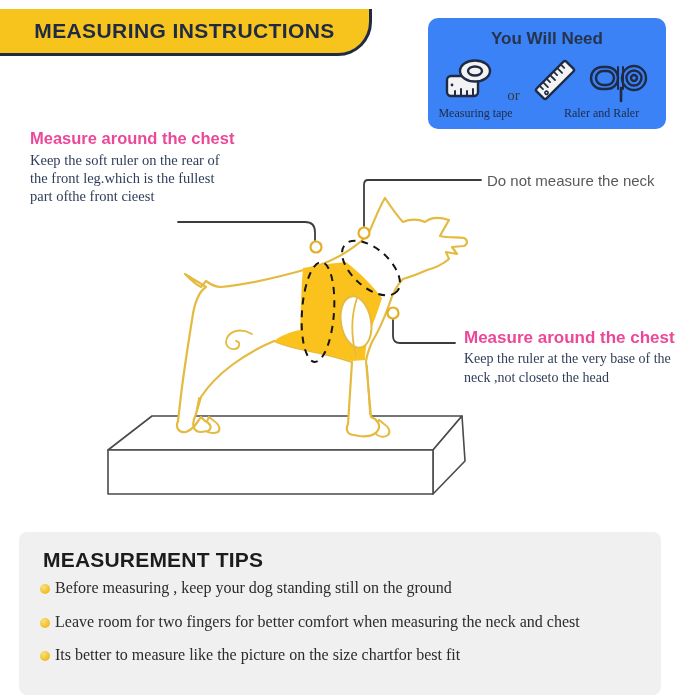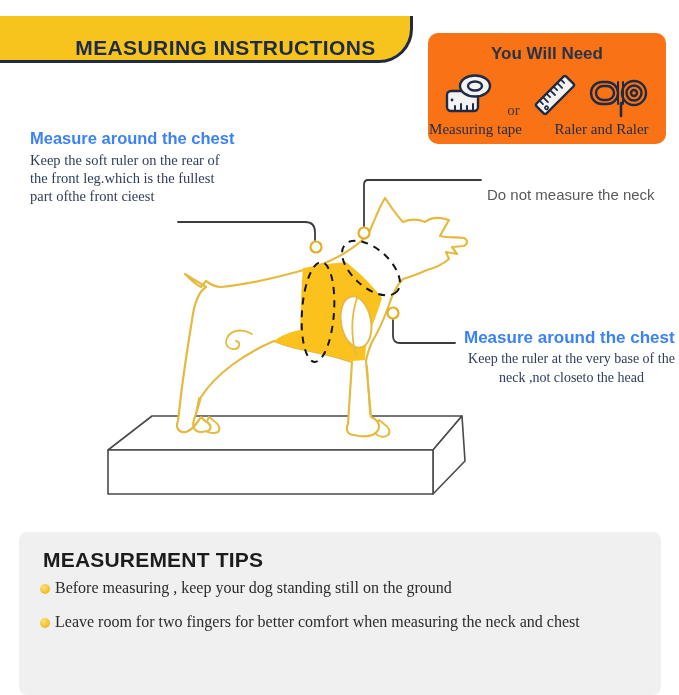--- a/index.html
+++ b/index.html
@@ -1,45 +1,45 @@
 <!DOCTYPE html>
 <html><head>
 <meta charset="utf-8">
 <style>
   html,body{margin:0;padding:0;}
   body{width:679px;height:695px;position:relative;background:#ffffff;overflow:hidden;
        font-family:"Liberation Sans",sans-serif;}
   .abs{position:absolute;}
 
   
-  .banner{left:0;top:16px;width:369px;height:44px;background:#F7C41D;
+  .banner{left:0;top:9px;width:369px;height:44px;background:#F7C41D;
           border-bottom:3px solid #1F2A44;border-right:3px solid #1F2A44;
-          border-bottom-right-radius:34px;display:flex;align-items:flex-end;justify-content:center;padding-left:41px;}
+          border-bottom-right-radius:34px;display:flex;align-items:center;justify-content:center;}
   .banner span{font-size:21px;font-weight:bold;letter-spacing:.4px;color:#1F2A44;}
 
   
-  .ywn{left:428px;top:33px;width:238px;height:111px;background:#f97316;border-radius:10px;}
+  .ywn{left:428px;top:18px;width:238px;height:111px;background:#3b82f6;border-radius:10px;}
   .ywn-title{position:absolute;left:0;top:11px;width:100%;text-align:center;
              font-size:17px;font-weight:bold;color:#273349;}
   .ywn-icons{position:absolute;left:0;top:38px;width:100%;height:48px;display:flex;
              align-items:flex-end;justify-content:center;gap:9px;}
   .or{font-family:"Liberation Serif",serif;font-size:15px;color:#3A3A3A;margin:0 2px;}
   .ywn-labels{position:absolute;left:0;top:88px;width:100%;display:flex;}
-  .ywn-labels div{font-family:"Liberation Serif",serif;font-size:15px;color:#1F2B45;text-align:center;}
+  .ywn-labels div{font-family:"Liberation Serif",serif;font-size:12px;color:#1F2B45;text-align:center;}
   .lbl1{width:108px;margin-left:-6px;}
   .lbl2{width:130px;margin-left:8px;}
 
   
-  .h-ann{font-size:16.5px;font-weight:bold;color:#3b82f6;}
+  .h-ann{font-size:16.5px;font-weight:bold;color:#ec4899;}
   .b-ann{font-family:"Liberation Serif",serif;font-size:14.5px;line-height:18px;color:#2F3D58;}
   .chest-h{left:30px;top:129px;width:230px;}
   .chest-b{left:30px;top:151px;width:208px;}
-  .dnm{left:487px;top:172px;font-size:15px;color:#58595B;margin-top:14px;}
+  .dnm{left:487px;top:172px;font-size:15px;color:#58595B;}
   .neck-h{left:464px;top:328px;width:215px;font-size:17px;}
-  .neck-b{left:464px;top:350px;width:215px;font-size:14px;line-height:18.5px;text-align:center;}
+  .neck-b{left:464px;top:350px;width:215px;font-size:14px;line-height:18.5px;}
 
   
   .tips{left:19px;top:532px;width:642px;height:163px;background:#F0F0F1;border-radius:8px;}
   .tips-h{position:absolute;left:24px;top:16px;font-size:21px;font-weight:bold;
           letter-spacing:.2px;color:#1C1C1C;}
   .tip{position:absolute;left:21px;display:flex;align-items:flex-start;}
   .tip .dot{width:10px;height:10px;border-radius:50%;margin-top:5px;flex:0 0 10px;
             background:radial-gradient(circle at 35% 30%,#F9E07C,#EEBE22 70%);}
   .tip .txt{font-family:"Liberation Serif",serif;font-size:16px;color:#2B2B2B;margin-left:5px;
             white-space:nowrap;}
@@ -196,13 +196,17 @@
 <div class="abs tips">
   <div class="tips-h">MEASUREMENT TIPS</div>
   <div class="tip tip2">
     <span class="dot"></span>
     <span class="txt">Leave room for two fingers for better comfort when measuring the neck and chest</span>
   </div>
   <div class="tip tip1">
     <span class="dot"></span>
     <span class="txt">Before measuring , keep your dog standing still on the ground</span>
   </div>
+  <div class="tip tip3">
+    <span class="dot"></span>
+    <span class="txt">Its better to measure like the picture on the size chartfor best fit</span>
+  </div>
 </div>
 
 </body></html>

